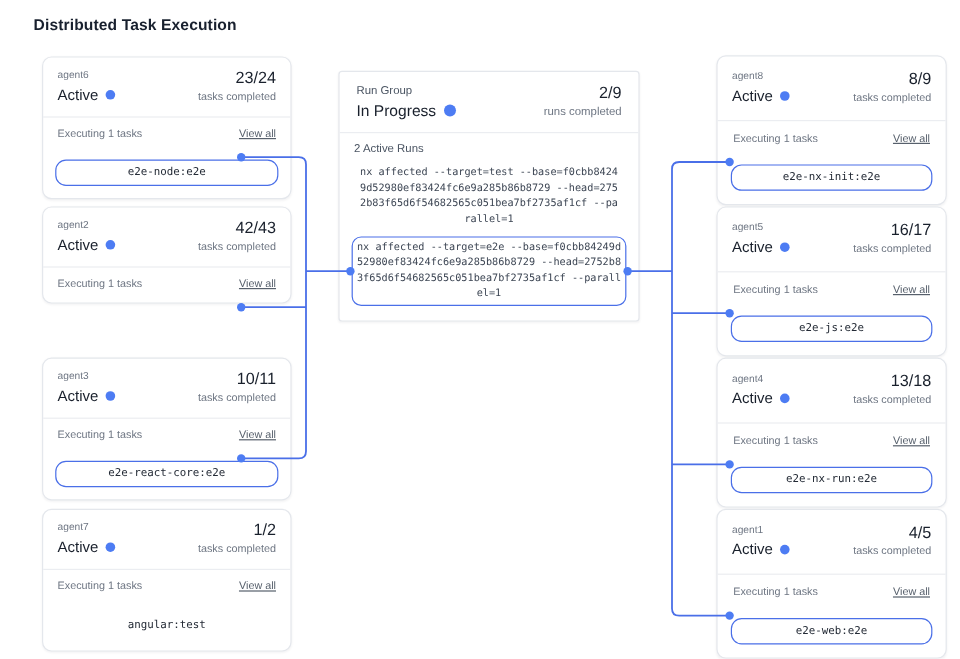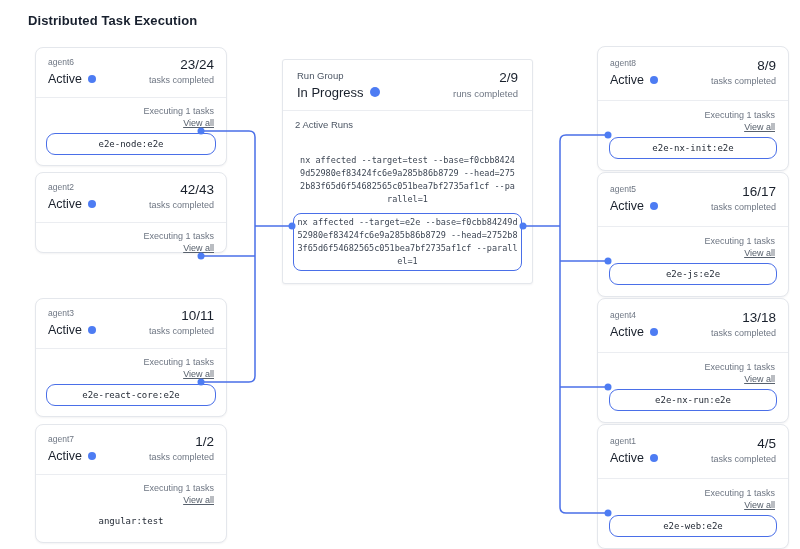--- a/index.html
+++ b/index.html
@@ -5,57 +5,57 @@
   :root { --accent:#4a6fe8; --dot:#4d7cf3; }
   * { box-sizing:border-box; margin:0; padding:0; }
   body { background:#fff; font-family:"Liberation Sans", sans-serif; }
   .canvas { position:relative; width:800px; height:549px; background:#fff; overflow:hidden; }
 
   .page-title { position:absolute; left:28px; top:13px; font-size:13px; font-weight:700; color:#18202e; letter-spacing:.1px; }
 
   
   .agent-card { position:absolute; background:#fff; border:1px solid #e4e7ec; border-radius:8px;
                 box-shadow:0 1px 2px rgba(16,24,40,.05); z-index:1; }
-  .agent-card.left  { left:35px;  width:192px; }
+  .agent-card.left  { left:35px;  width:208px; }
   .agent-card.right { left:597px; width:192px; }
 
   .agent-header { display:flex; justify-content:space-between; align-items:flex-start; padding:9px 12px; }
   .agent-card.right .agent-header { padding:11px 12px; }
   .agent-id { font-size:8.5px; line-height:11px; color:#6e7683; }
   .status-row { display:flex; align-items:center; gap:6px; height:18px; margin-top:2px; }
   .agent-status { font-size:12.5px; color:#19202c; }
   .status-dot { width:8px; height:8px; border-radius:50%; background:var(--dot); flex:none; }
   .agent-progress-block { text-align:right; }
   .agent-progress { font-size:13.5px; line-height:15px; font-weight:500; color:#19202c; }
   .agent-progress-caption { font-size:9px; color:#6e7683; margin-top:3px; }
 
   .divider { height:1px; background:#ebedf1; }
 
   .agent-tasks { padding:7px 10px 10px; }
   .agent-card.right .agent-tasks { padding:8px 11px 11px; }
-  .tasks-row { display:flex; justify-content:space-between; align-items:flex-end; padding:0 2px; height:12px;flex-direction:column; }
+  .tasks-row { display:flex; justify-content:space-between; align-items:center; padding:0 2px; height:12px; }
   .executing-label { font-size:9px; line-height:12px; color:#6e7683; }
   .view-all { font-size:9px; line-height:12px; color:#57606c; text-decoration:underline; cursor:pointer; }
   .task-pill { margin-top:16px; height:22px; border:1.5px solid var(--accent); border-radius:9px; background:#fff;
                display:flex; align-items:center; justify-content:center;
                font-family:"DejaVu Sans Mono", monospace; font-size:9px; color:#232a35; }
   .task-pill.plain { border-color:transparent; }
 
   
   .run-card { position:absolute; left:282px; top:59px; width:251px; background:#fff; border:1px solid #e4e7ec;
               border-radius:3px; box-shadow:0 1px 2px rgba(16,24,40,.05); z-index:1; }
   .run-header { display:flex; justify-content:space-between; align-items:flex-start; padding:10px 14px 9px; }
   .run-label { font-size:9.5px; line-height:11px; color:#4b5563; }
   .run-status-row { display:flex; align-items:center; gap:7px; height:18px; margin-top:2px; }
   .run-status { font-size:13px; color:#19202c; }
   .run-status-dot { width:10px; height:10px; border-radius:50%; background:var(--dot); flex:none; }
   .run-progress { font-size:13.5px; line-height:15px; font-weight:500; color:#19202c; text-align:right; }
   .run-progress-caption { font-size:9.5px; color:#6e7683; margin-top:3px; text-align:right; }
   .run-body { padding:8px 10px 12px; }
-  .active-runs-label { font-size:9.5px; line-height:12px; color:#4b5563; margin-bottom:22px; padding-left:2px; }
+  .active-runs-label { font-size:9.5px; line-height:12px; color:#4b5563; margin-bottom:6px; padding-left:2px; }
   .run-command { font-family:"DejaVu Sans Mono", monospace; font-size:8.5px; line-height:13px; color:#3d4654;
                  text-align:center; word-break:break-all; padding:1px 5px; }
   .run-command.highlighted { border:1.5px solid var(--accent); border-radius:8px; padding:2px 3px; margin-top:6px; }
 
   
   .wires { position:absolute; inset:0; z-index:5; pointer-events:none; }
   .wires path { fill:none; stroke:var(--accent); stroke-width:1.5; }
   .wires circle { fill:var(--dot); }
 </style>
 </head>

